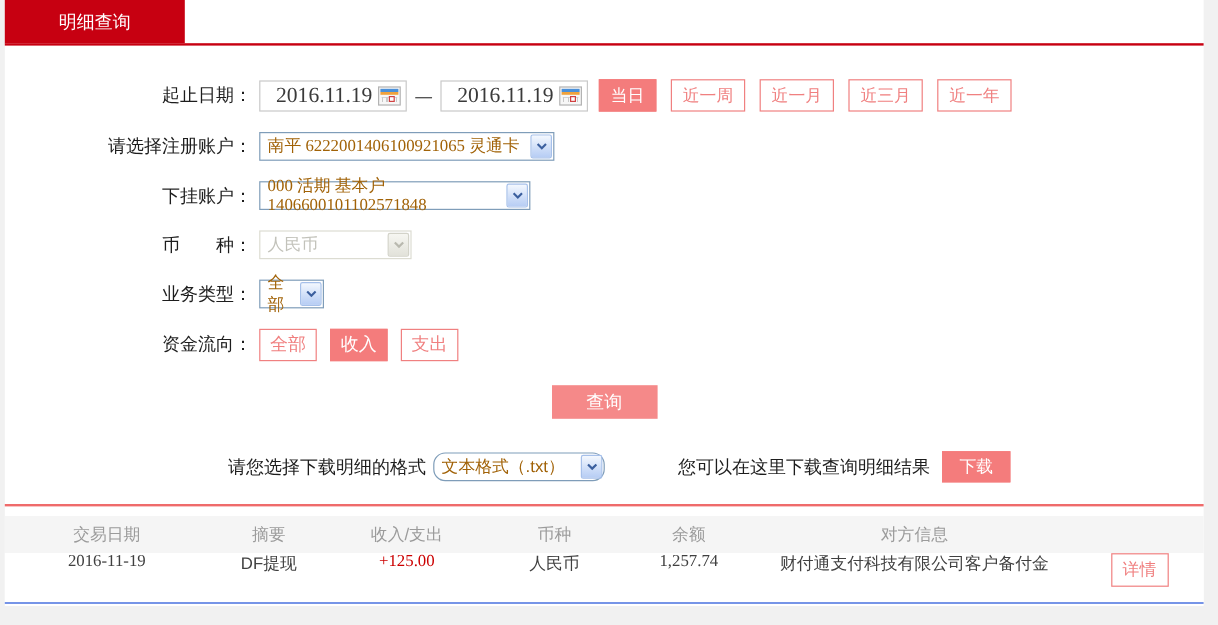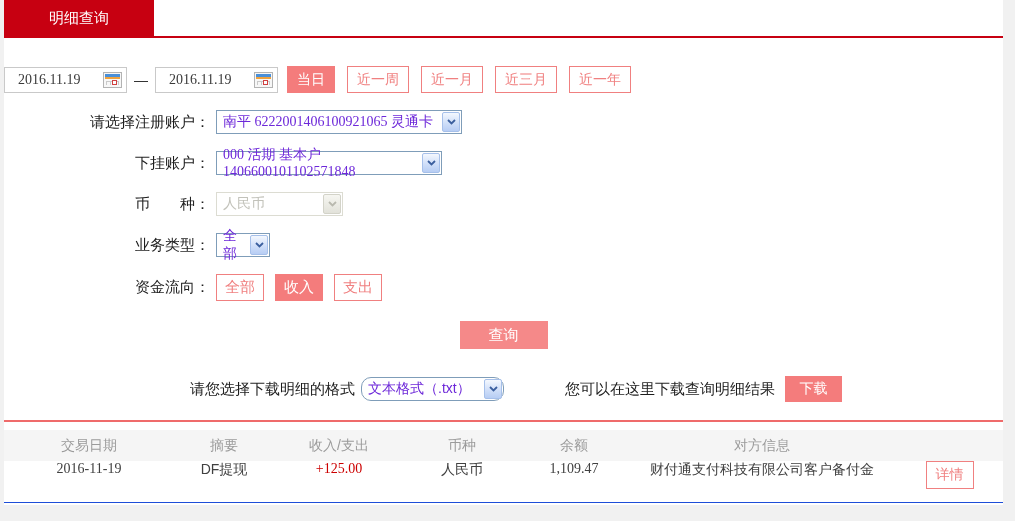--- a/index.html
+++ b/index.html
@@ -14,21 +14,21 @@
   .tab-rule { position: absolute; left: 0; top: 36px; width: 100%; height: 2px; background: #c70011; }
 
   
   .form { position: absolute; top: 38px; left: 0; right: 0; }
   .frow { display: flex; align-items: center; margin-bottom: 17px; }
   .frow:first-child { margin-top: 28px; }
   .lbl { width: 212px; text-align: right; font-size: 15px; color: #1d1d1d; padding-right: 6px; flex: 0 0 auto; }
 
   .date-box { width: 123px; height: 26px; border: 1px solid #c9c9c9; background: #fff;
               display: flex; align-items: center; justify-content: space-between;
-              padding: 0 4px 0 13px; font-size: 14px; color: #3a3a3a;
+              padding: 0 4px 0 13px; font-size: 18px; color: #3a3a3a;
               font-family: "Liberation Serif", serif; cursor: text; }
   .dash { margin: 0 7px; color: #333; font-size: 14px; }
 
   .cal-icon { width: 19px; height: 16px; border: 1px solid #b3b3b3; background: #f7f7f7;
               position: relative; flex: 0 0 auto; cursor: pointer; }
   .cal-icon::before { content: ""; position: absolute; left: 1px; right: 1px; top: 1px; height: 5px;
               background: linear-gradient(to bottom, #4a90d9 0 3px, #f0a23c 3px 5px); }
   .cal-icon::after { content: ""; position: absolute; left: 2px; right: 2px; top: 8px; bottom: 2px;
               background-image: repeating-linear-gradient(to right, #c9c9c9 0 1px, transparent 1px 4px),
                                 repeating-linear-gradient(to bottom, #c9c9c9 0 1px, transparent 1px 4px); }
@@ -38,21 +38,21 @@
   .btn { display: inline-flex; align-items: center; justify-content: center; cursor: pointer; font-size: 14px; }
   .fill { background: #f47c7c; color: #fff; border: 1px solid #f47c7c; }
   .outline { background: #fff; color: #f08080; border: 1px solid #f08080; }
   .qbtn { height: 27px; padding: 0 9px; margin-left: 12px; }
   .qbtn.first { margin-left: 9px; }
   .fbtn { height: 27px; width: 48px; margin-right: 11px; font-size: 15px; }
 
   
   .xpsel { height: 24px; border: 1px solid #7f9db9; background: #fff; position: relative;
            display: inline-flex; align-items: center; padding: 0 24px 0 6px;
-           font-size: 14px; color: #6d28d9; cursor: pointer; }
+           font-size: 14px; color: #a16207; cursor: pointer; }
   .xpsel .ar { position: absolute; right: 1px; top: 1px; bottom: 1px; width: 18px; border-radius: 2px;
            background: linear-gradient(180deg, #f4f8fe 0%, #cdddf8 60%, #b7cdf4 100%);
            border: 1px solid #a6c0ea; display: flex; align-items: center; justify-content: center; color: #3b5f9e; }
   .xpsel.dis { border-color: #dcdcd2; color: #c2c2ba; cursor: default; }
   .xpsel.dis .ar { background: linear-gradient(180deg, #f6f6f1, #e2e2da); border-color: #d3d3c9; color: #b9b9af; }
   .num { font-family: "Liberation Serif", serif; }
 
   .query-wrap { margin-top: 20px; text-align: center; }
   .query-btn { width: 88px; height: 28px; background: #f58989; color: #fff; border: none;
                font-size: 15px; cursor: pointer; font-family: inherit; }
@@ -83,20 +83,21 @@
 <div class="panel">
 
   <div class="tab">
     <span>明细查询</span>
   </div>
   <div class="tab-rule"></div>
 
   <div class="form">
 
     <div class="frow">
+      <span class="lbl">起止日期：</span>
       <span class="date-box">
         <span class="num">2016.11.19</span>
         <span class="cal-icon">
             <i class="cal-dot"></i>
           </span>
       </span>
       <span class="dash">—</span>
       <span class="date-box">
         <span class="num">2016.11.19</span>
         <span class="cal-icon">
@@ -193,21 +194,21 @@
       <span class="c c4">币种</span>
       <span class="c c5">余额</span>
       <span class="c c6">对方信息</span>
       <span class="c c7"></span>
     </div>
     <div class="tbl-row">
       <span class="c c1 num">2016-11-19</span>
       <span class="c c2">DF提现</span>
       <span class="c c3 num amt-in">+125.00</span>
       <span class="c c4">人民币</span>
-      <span class="c c5 num">1,109.47</span>
+      <span class="c c5 num">1,257.74</span>
       <span class="c c6">财付通支付科技有限公司客户备付金</span>
       <span class="c c7">
         <span class="detail-btn">详情</span>
       </span>
     </div>
   </div>
 
 </div>
 
 </body></html>

